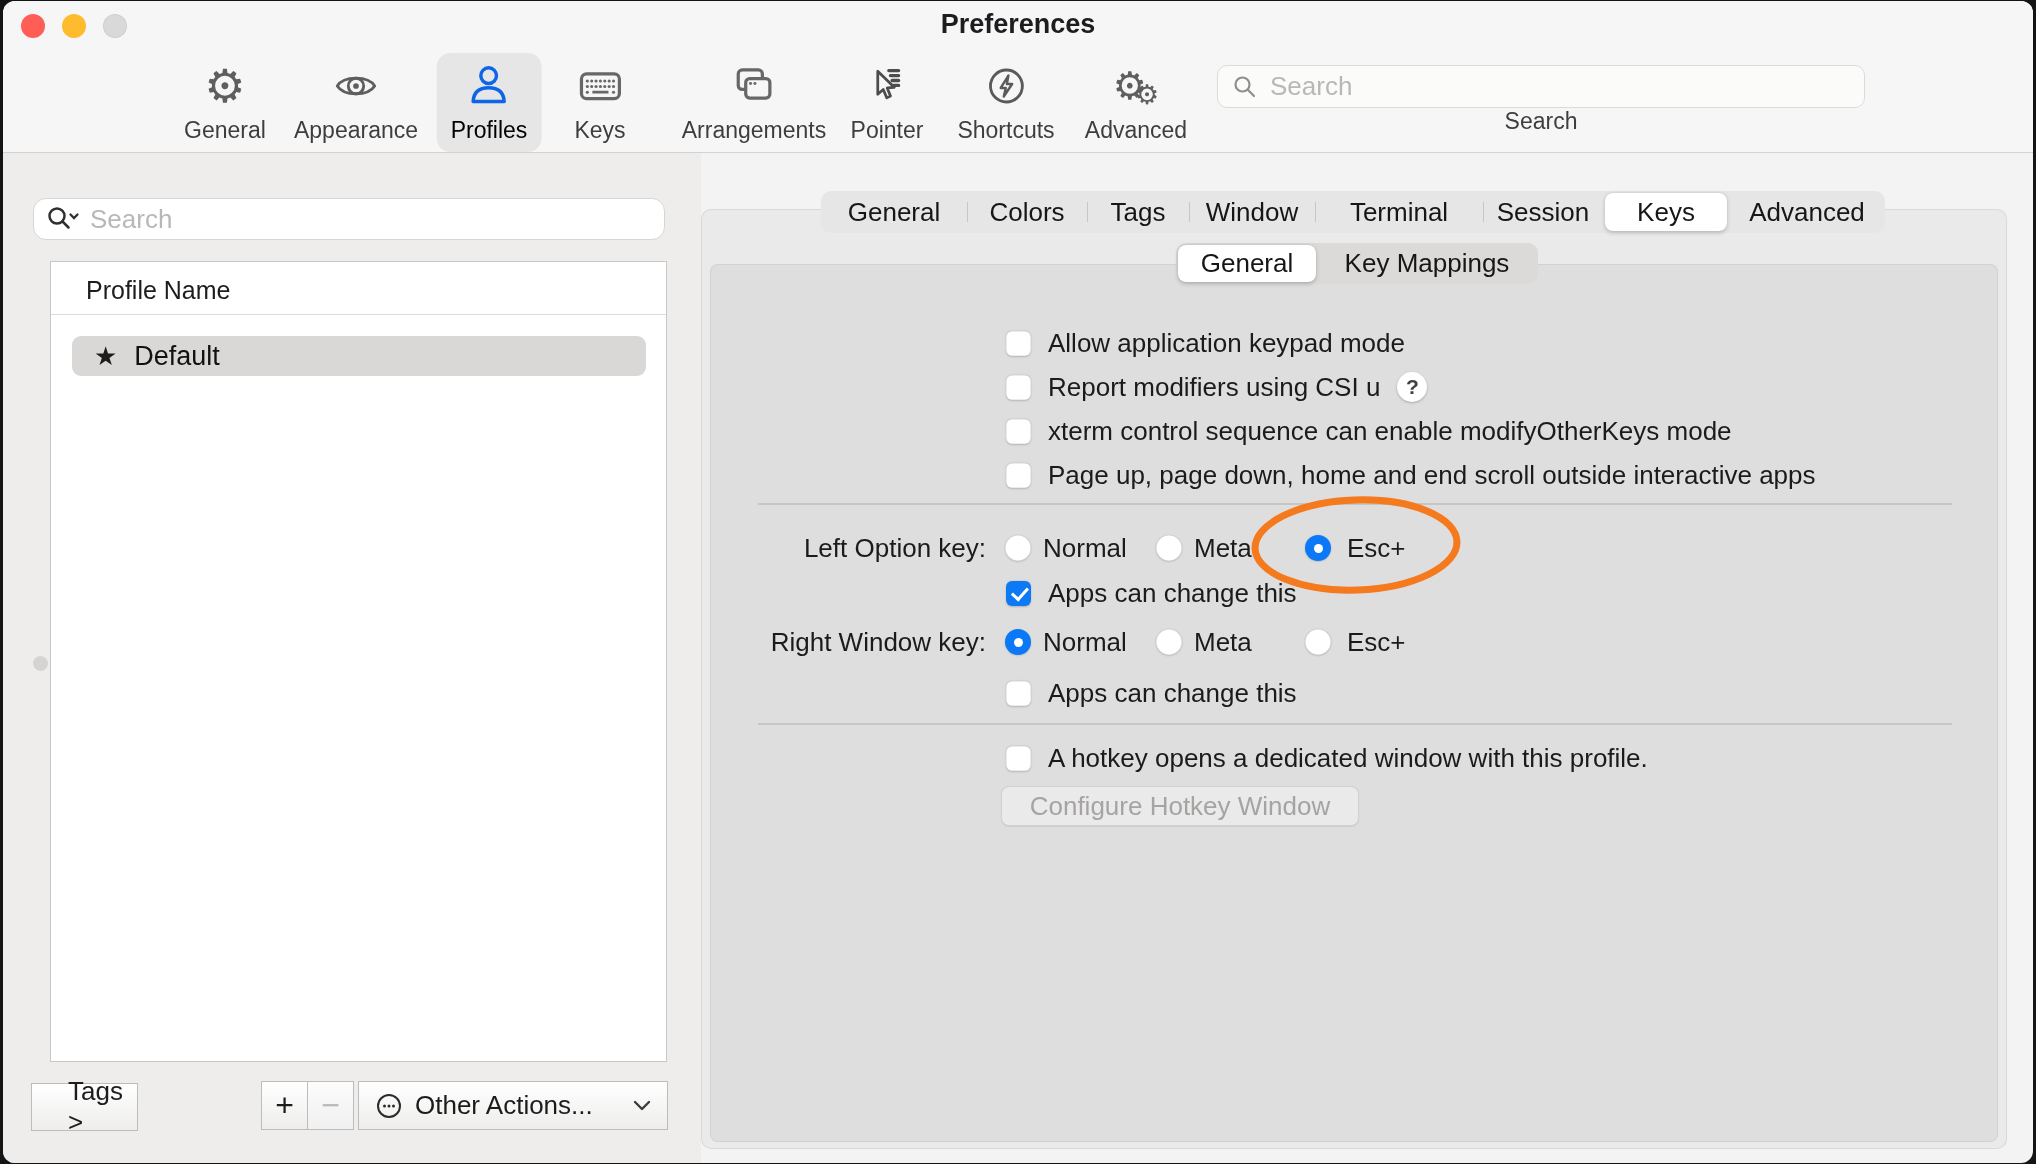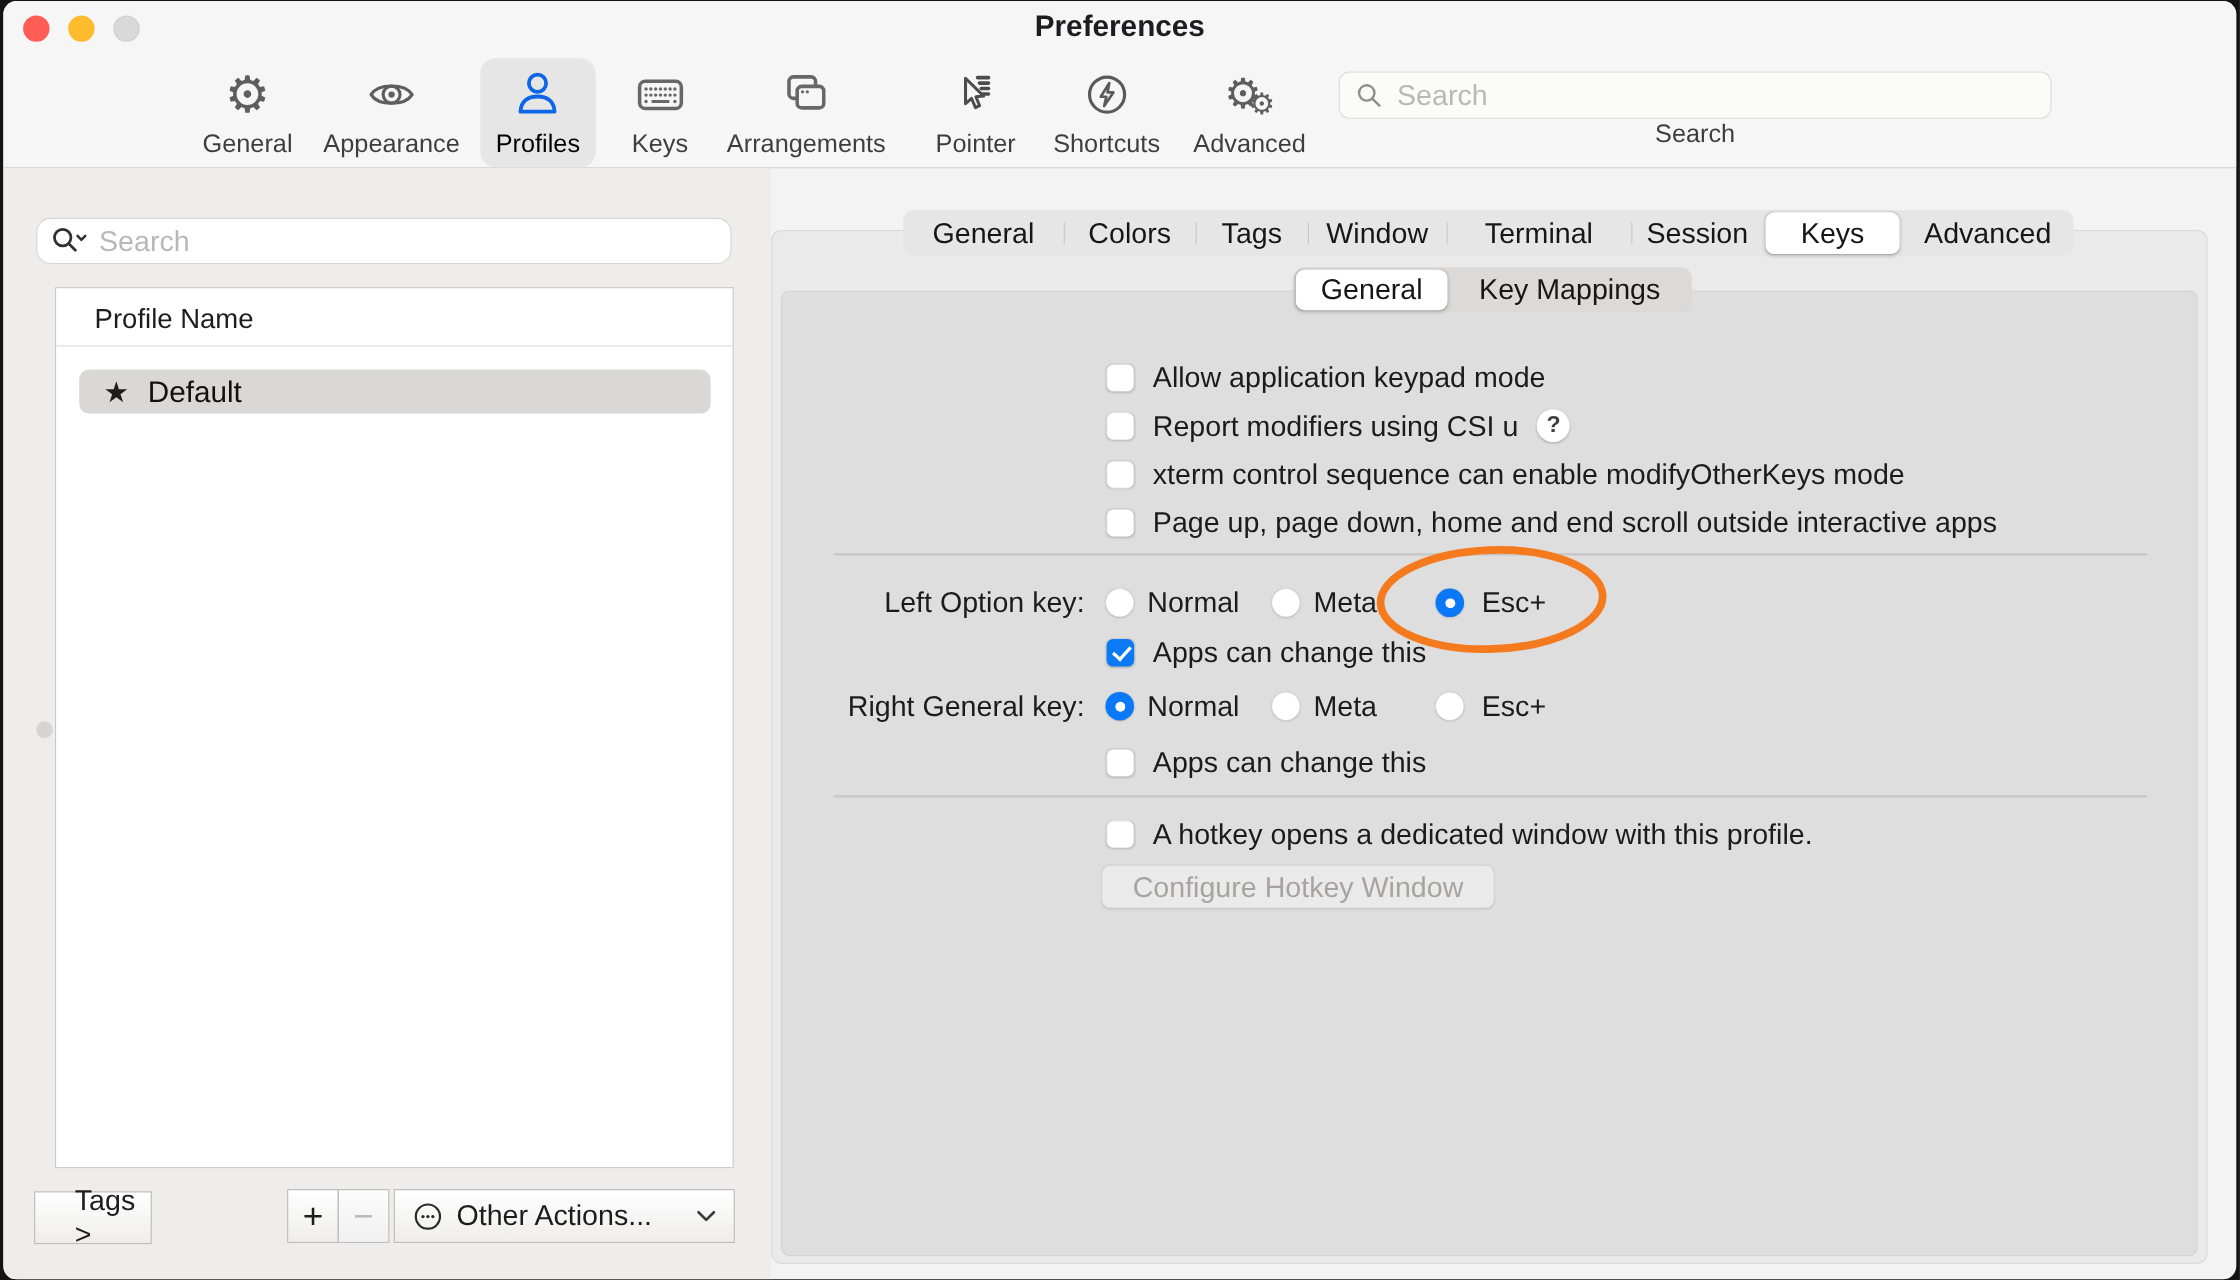--- a/index.html
+++ b/index.html
@@ -167,21 +167,21 @@
                 <circle cx="31.4" cy="20.4" r="1.35"></circle>
             <circle cx="8.6" cy="25.4" r="1.35"></circle>
                 <circle cx="31.4" cy="25.4" r="1.35"></circle>
           </g>
           <path d="M13 25.4 H 27" stroke-width="2.4"></path>
         </svg>
       </div>
       <div class="tb-label">Keys</div>
     </div>
 
-    <div class="tb-item" style="left:730px">
+    <div class="tb-item" style="left:751px">
       <div class="tb-icon">
         <svg width="46" height="46" viewBox="0 0 40 40" fill="none" stroke="#676767" stroke-width="2.8" stroke-linejoin="round">
           <rect x="6.5" y="6" width="21" height="17" rx="3.5"></rect>
           <rect x="13" y="13.5" width="21" height="17" rx="3.5" fill="#f7f6f6"></rect>
           <g fill="#676767" stroke="none">
                 <circle cx="17.2" cy="17.8" r="1.3"></circle>
                 <circle cx="21" cy="17.8" r="1.3"></circle>
               </g>
         </svg>
       </div>
@@ -323,21 +323,21 @@
     <span class="radio on" style="left:1302px"></span>
     <span class="rlabel" style="left:1344px">Esc+</span>
   </div>
 
   <div class="cbrow" style="top:575px">
     <span class="checkbox on"></span>
     <span class="cbl">Apps can change this</span>
   </div>
 
   <div class="row" style="top:624px;left:0;right:0">
-    <div class="opt-label">Right General key:</div>
+    <div class="opt-label">Right Window key:</div>
     <span class="radio on" style="left:1002px"></span>
     <span class="rlabel" style="left:1040px">Normal</span>
     <span class="radio" style="left:1153px"></span>
     <span class="rlabel" style="left:1191px">Meta</span>
     <span class="radio" style="left:1302px"></span>
     <span class="rlabel" style="left:1344px">Esc+</span>
   </div>
 
   <div class="cbrow" style="top:675px">
     <span class="checkbox"></span>

